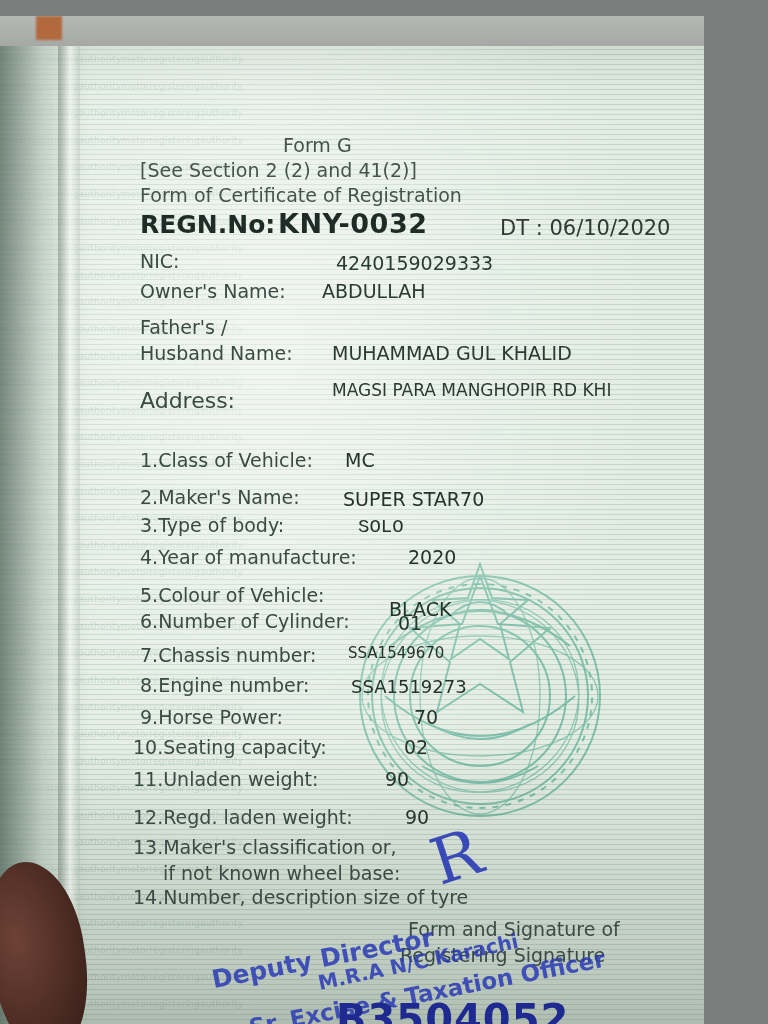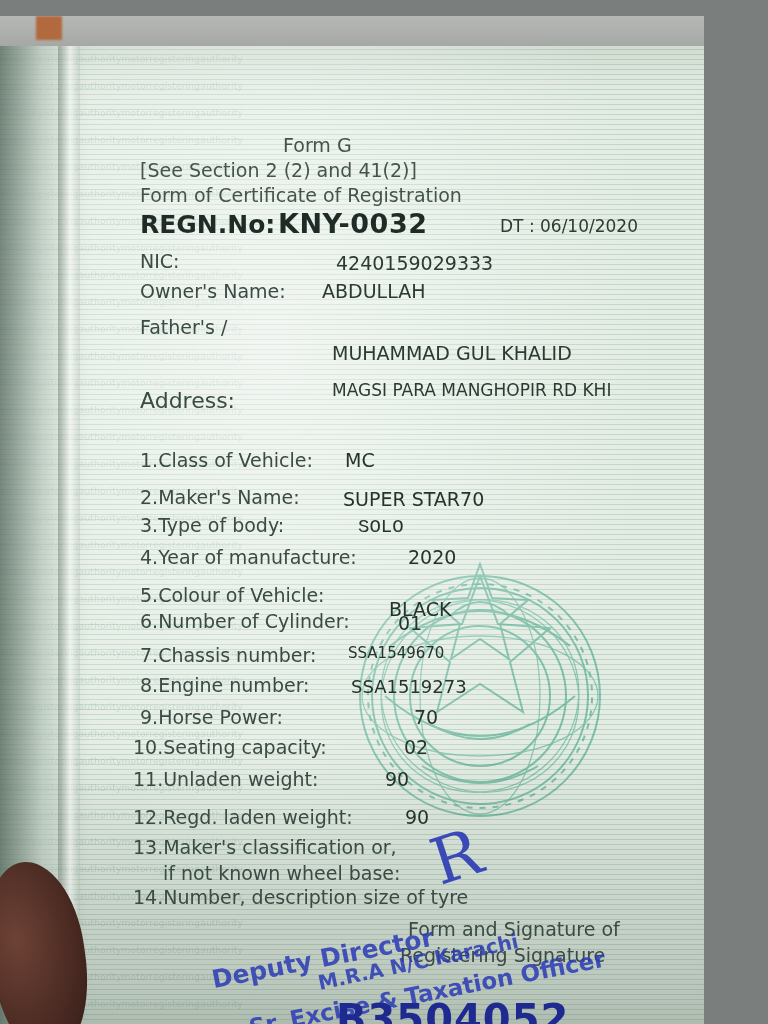--- a/index.html
+++ b/index.html
@@ -128,21 +128,21 @@
     font-family: "DejaVu Sans", sans-serif;
   }
   .t { position: absolute; white-space: nowrap; }
 
   .form-g      { left: 283px; top: 88px;  font-size: 19px; color: #44544c; }
   .see-sec     { left: 140px; top: 113px; font-size: 19px; color: #44544c; }
   .form-cert   { left: 140px; top: 138px; font-size: 19px; color: #44544c; }
 
   .regn-lbl    { left: 140px; top: 164px; font-size: 25px; font-weight: 700; color: #1f2b26; }
   .regn-val    { left: 278px; top: 162px; font-size: 27px; font-weight: 700; color: #1f2b26; letter-spacing: 0.5px;}
-  .dt          { left: 500px; top: 170px; font-size: 17px; color: #2e3b35; }
+  .dt          { left: 500px; top: 170px; font-size: 21px; color: #2e3b35; }
 
   .nic-lbl     { left: 140px; top: 204px; font-size: 19px; }
   .nic-val     { left: 336px; top: 206px; font-size: 19px; color: #2b3a33; }
 
   .own-lbl     { left: 140px; top: 234px; font-size: 19px; }
   .own-val     { left: 322px; top: 234px; font-size: 19px; color: #2b3a33; }
 
   .fat-lbl     { left: 140px; top: 270px; font-size: 19px; }
   .hus-lbl     { left: 140px; top: 296px; font-size: 19px; }
   .hus-val     { left: 332px; top: 296px; font-size: 19px; color: #2b3a33; }
@@ -288,20 +288,21 @@
     <div class="t regn-val">KNY-0032</div>
     <div class="t dt">DT : 06/10/2020</div>
 
     <div class="t nic-lbl">NIC:</div>
     <div class="t nic-val">4240159029333</div>
 
     <div class="t own-lbl">Owner's Name:</div>
     <div class="t own-val">ABDULLAH</div>
 
     <div class="t fat-lbl">Father's /</div>
+    <div class="t hus-lbl">Husband Name:</div>
     <div class="t hus-val">MUHAMMAD GUL KHALID</div>
 
     <div class="t addr-lbl">Address:</div>
     <div class="t addr-val">MAGSI PARA MANGHOPIR RD KHI</div>
 
     <div class="t row-lbl r1l">1.Class of Vehicle:</div>
     <div class="t row-val r1v">MC</div>
 
     <div class="t row-lbl r2l">2.Maker's Name:</div>
     <div class="t row-val r2v">SUPER STAR70</div>

